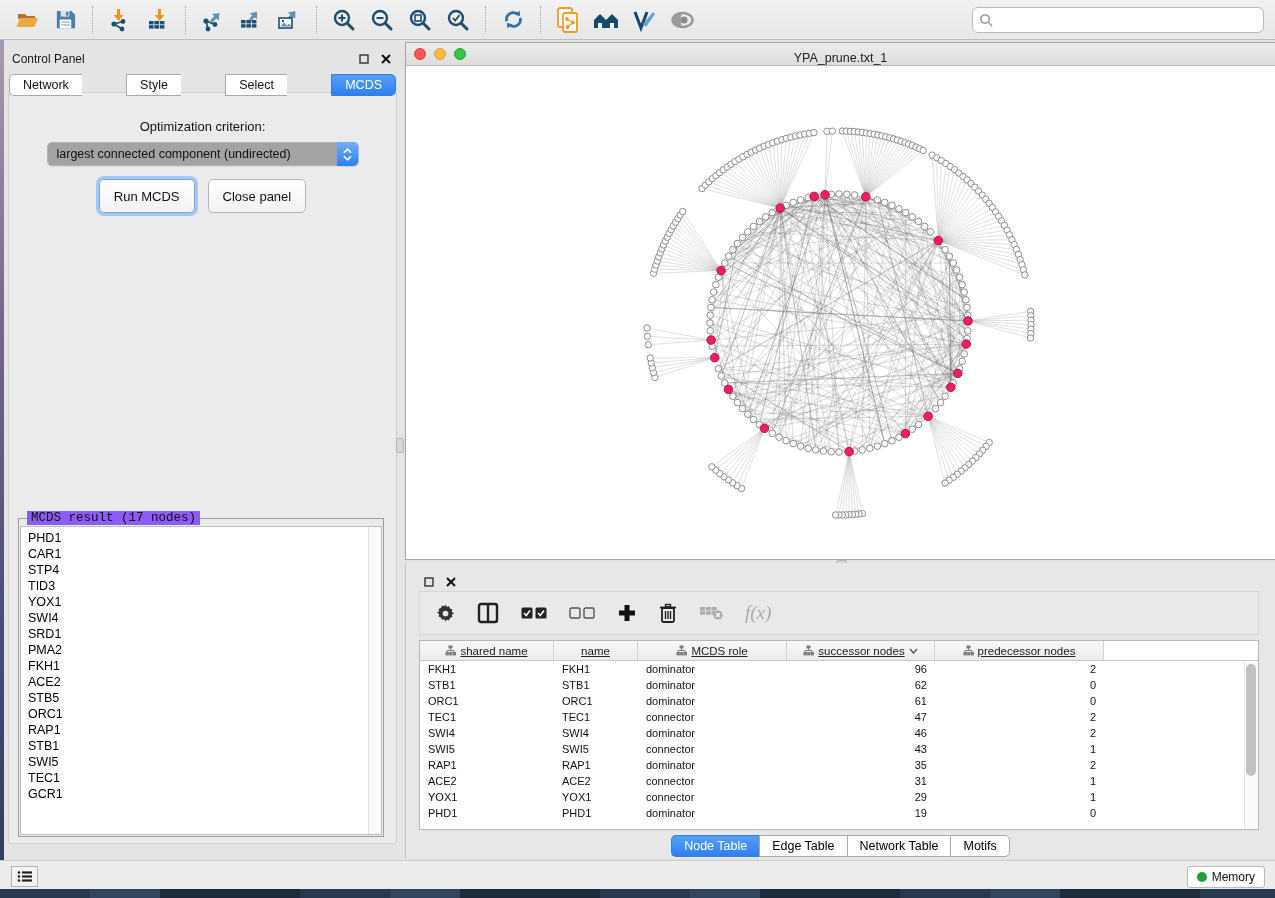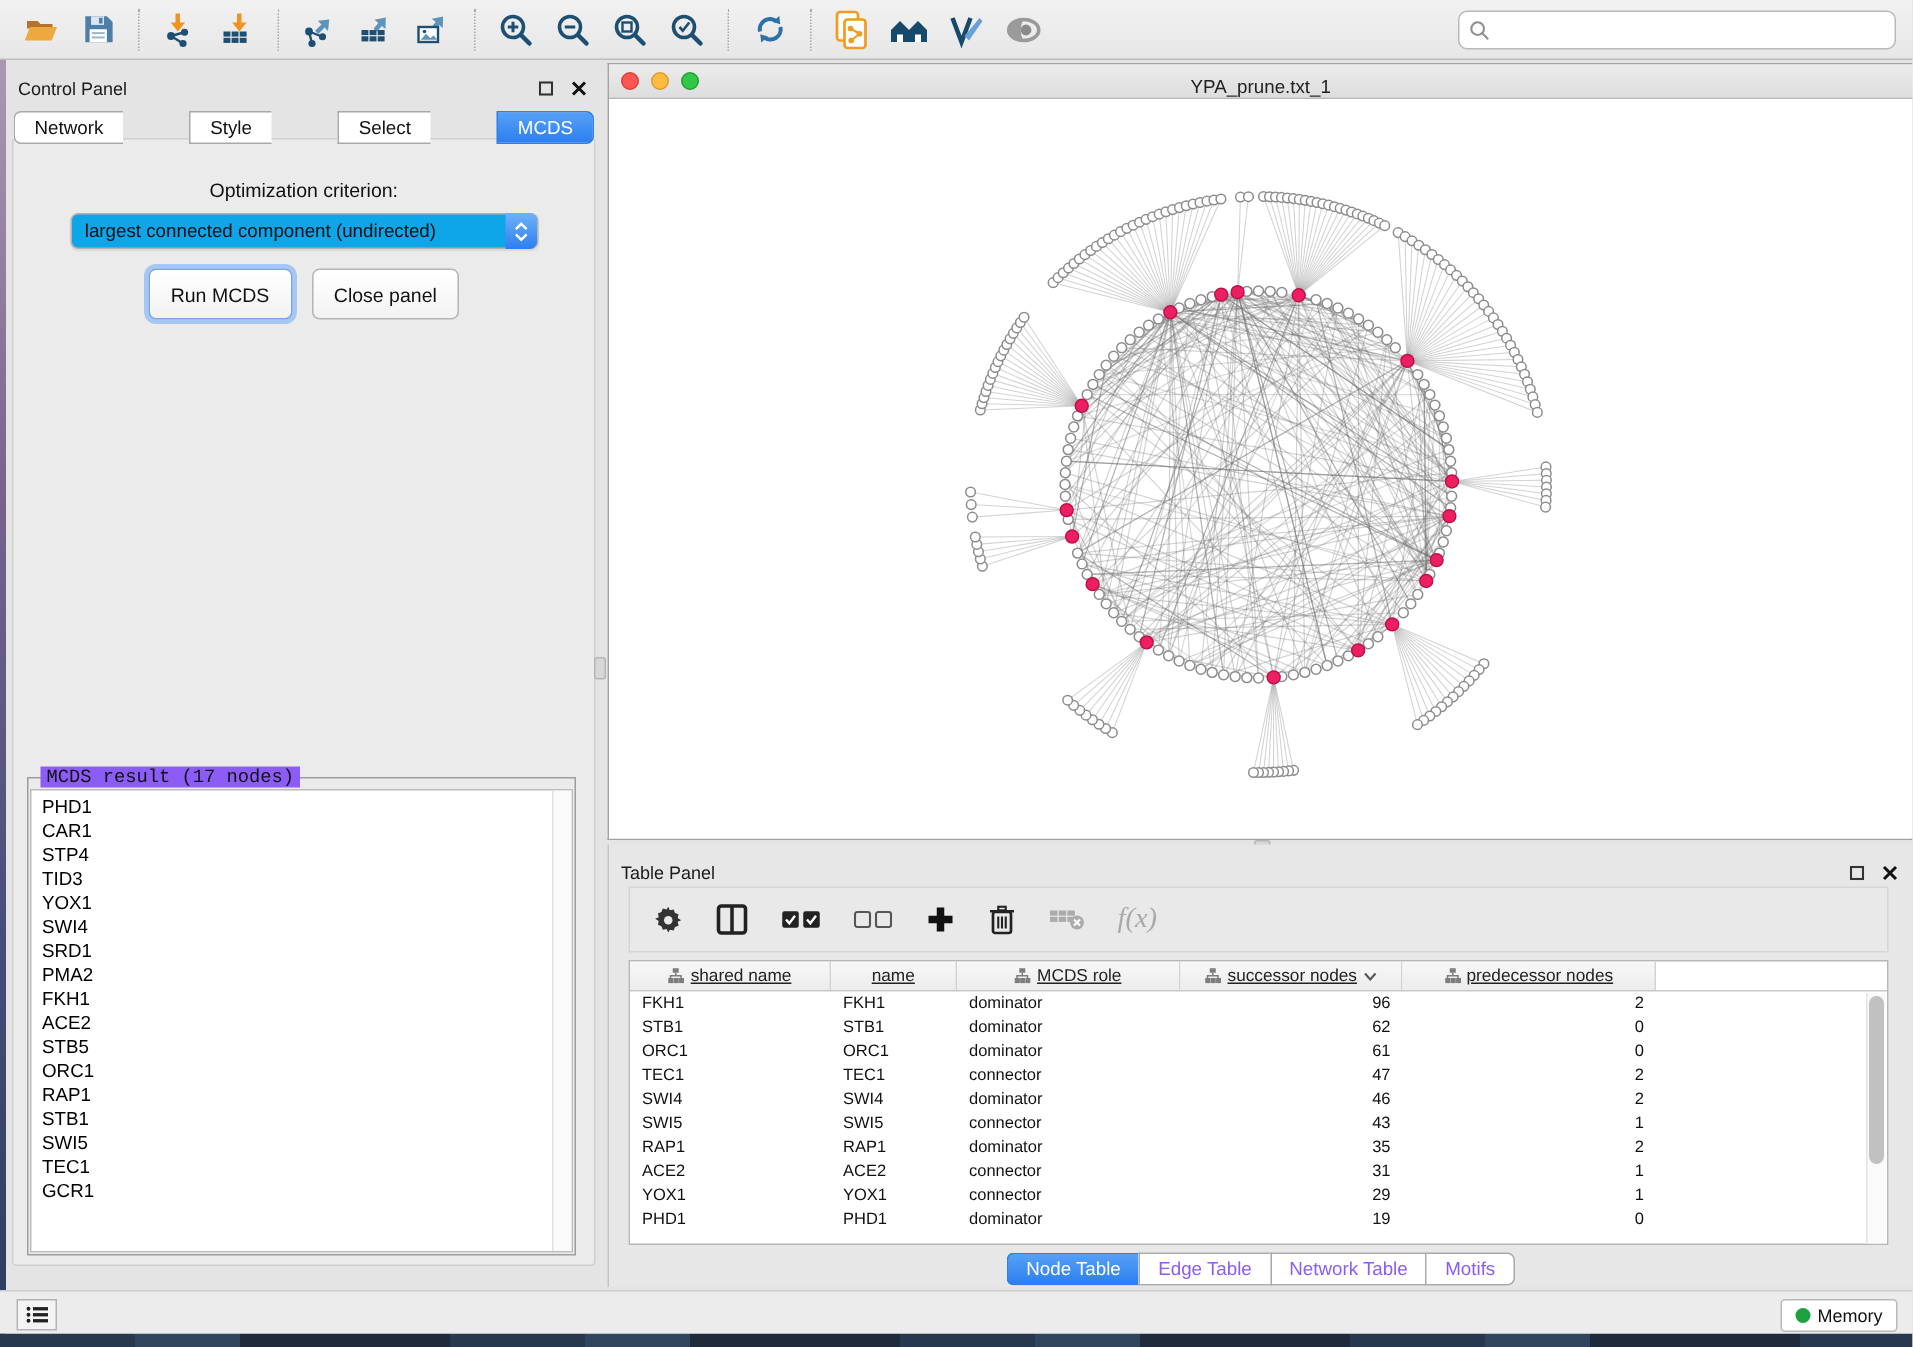--- a/index.html
+++ b/index.html
@@ -34,21 +34,21 @@
                           align-items:center; justify-content:center; }
   .cp-body { position:absolute; left:4px; top:52px; width:389px; height:752px;
              background:#ebebeb; border:1px solid #cfcfcf; border-radius:3px; }
   .cp-tabs { position:absolute; left:0; top:-19px; width:100%; display:flex; justify-content:space-between; }
   .cp-tab { font-size:12.5px; padding:3px 13px; background:#fff; border:1px solid #a9a9a9;
             border-right:none; color:#111; }
   .cp-tab:first-child { border-radius:5px 0 0 5px; }
   .cp-tab:last-child { border-radius:0 5px 5px 0; border-right:1px solid #a9a9a9; }
   .cp-tab.sel { background:linear-gradient(#55a0f6,#2d7ff0); color:#fff; border-color:#2d7ff0; }
   .opt-label { text-align:center; font-size:13px; margin-top:26px; color:#111; }
-  .dropdown { position:relative; margin:8px auto 0; width:312px; height:24px; background:#0ea5e9;
+  .dropdown { position:relative; margin:8px auto 0; width:312px; height:24px; background:#a3a3a3;
               border:1px solid #b3b3b3; border-radius:5px; font-size:12.5px; color:#111;
               display:flex; align-items:center; padding-left:9px;
               box-shadow:0 1px 1px rgba(0,0,0,.08); }
   .dd-stepper { position:absolute; right:0; top:-1px; width:21px; height:24px;
                 background:linear-gradient(#6fb0f8,#2d7ff0); border-radius:0 5px 5px 0;
                 display:flex; flex-direction:column; align-items:center; justify-content:center; }
   .dd-stepper svg { display:block; }
   .btn-row { display:flex; justify-content:center; margin-top:13px; gap:13px; }
   .push-btn { height:23px; background:linear-gradient(#ffffff,#f2f2f2); border:1px solid #b5b5b5;
               border-radius:5px; font-size:13px; color:#111; padding:16px 14px;
@@ -100,21 +100,21 @@
   .tp-row { display:flex; height:16px; align-items:center; }
   .td-cell { font-size:11px; color:#111; padding:0 8px; white-space:nowrap; overflow:hidden; }
   .td-left { text-align:left; }
   .td-right { text-align:right; }
   .tp-scroll { position:absolute; right:1px; top:21px; width:13px; height:168px; background:#fafafa;
                border-left:1px solid #e3e3e3; }
   .tp-thumb { position:absolute; left:1px; top:2px; width:10px; height:112px; background:#c1c1c1;
               border-radius:5px; }
   .tp-tabs { position:absolute; left:0; top:272px; width:100%; display:flex; justify-content:center; }
   .tp-tab { font-size:12.5px; padding:3px 12px; background:#fff; border:1px solid #a9a9a9;
-            border-right:none; color:#8b5cf6; }
+            border-right:none; color:#000000; }
   .tp-tab:first-child { border-radius:5px 0 0 5px; }
   .tp-tab:last-child { border-radius:0 5px 5px 0; border-right:1px solid #a9a9a9; }
   .tp-tab.sel { background:linear-gradient(#55a0f6,#2d7ff0); color:#fff; border-color:#2d7ff0; }
 
   
   .status-bar { position:absolute; left:0; top:860px; width:1275px; height:29px;
                 background:#ececec; border-top:1px solid #cccccc; }
   .list-btn { position:absolute; left:11px; top:5px; width:27px; height:21px;
               background:#f4f4f4; border:1px solid #b3b3b3; display:flex; align-items:center;
               justify-content:center; }
@@ -1098,21 +1098,20 @@
           <circle cx="315.1526359641045" cy="204.53097304322173" r="4.3" fill="#ec2060" stroke="#c0104c" stroke-width="1"></circle>
         </g>
       </svg>
   </div>
 </div>
 <div class="v-splitter"></div>
 <div class="h-splitter"></div>
 
 <div class="table-panel">
   <div class="panel-header">
-    <span class="panel-title">Table Panel</span>
     <span class="win-mini">
       <svg width="10" height="10" viewBox="0 0 10 10">
           <rect x="1" y="1" width="8" height="8" fill="none" stroke="#333" stroke-width="1.4"></rect>
         </svg>
     </span>
     <span class="win-close">
       <svg width="10" height="10" viewBox="0 0 10 10">
           <path d="M1 1l8 8M9 1l-8 8" stroke="#111" stroke-width="2"></path>
         </svg>
     </span>

